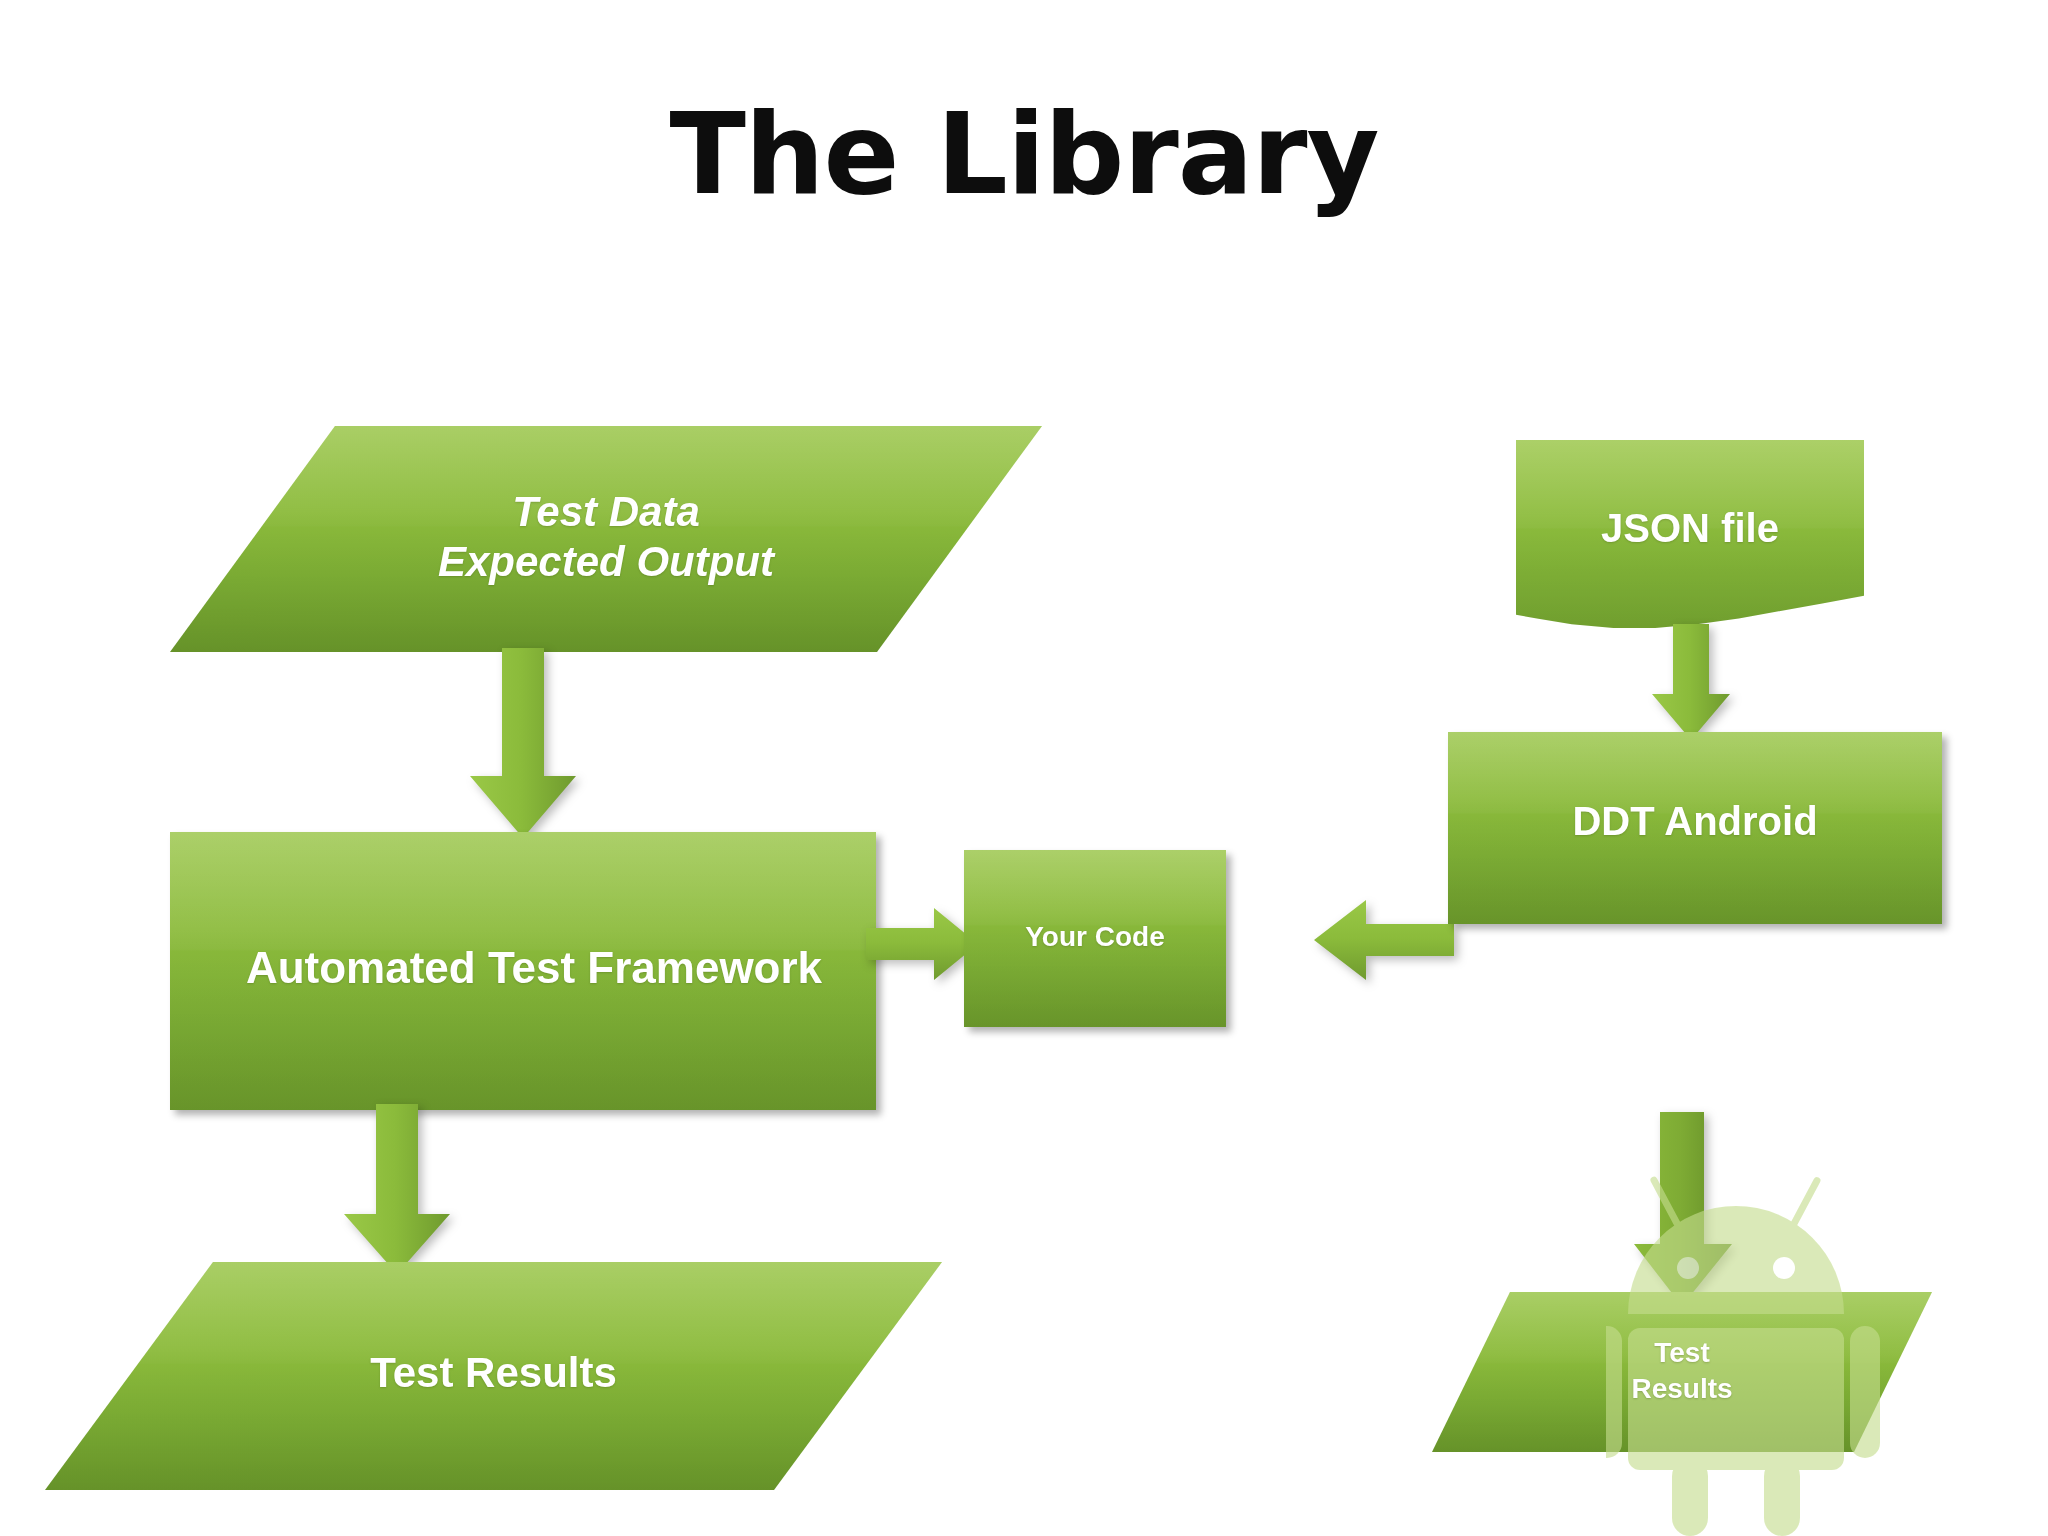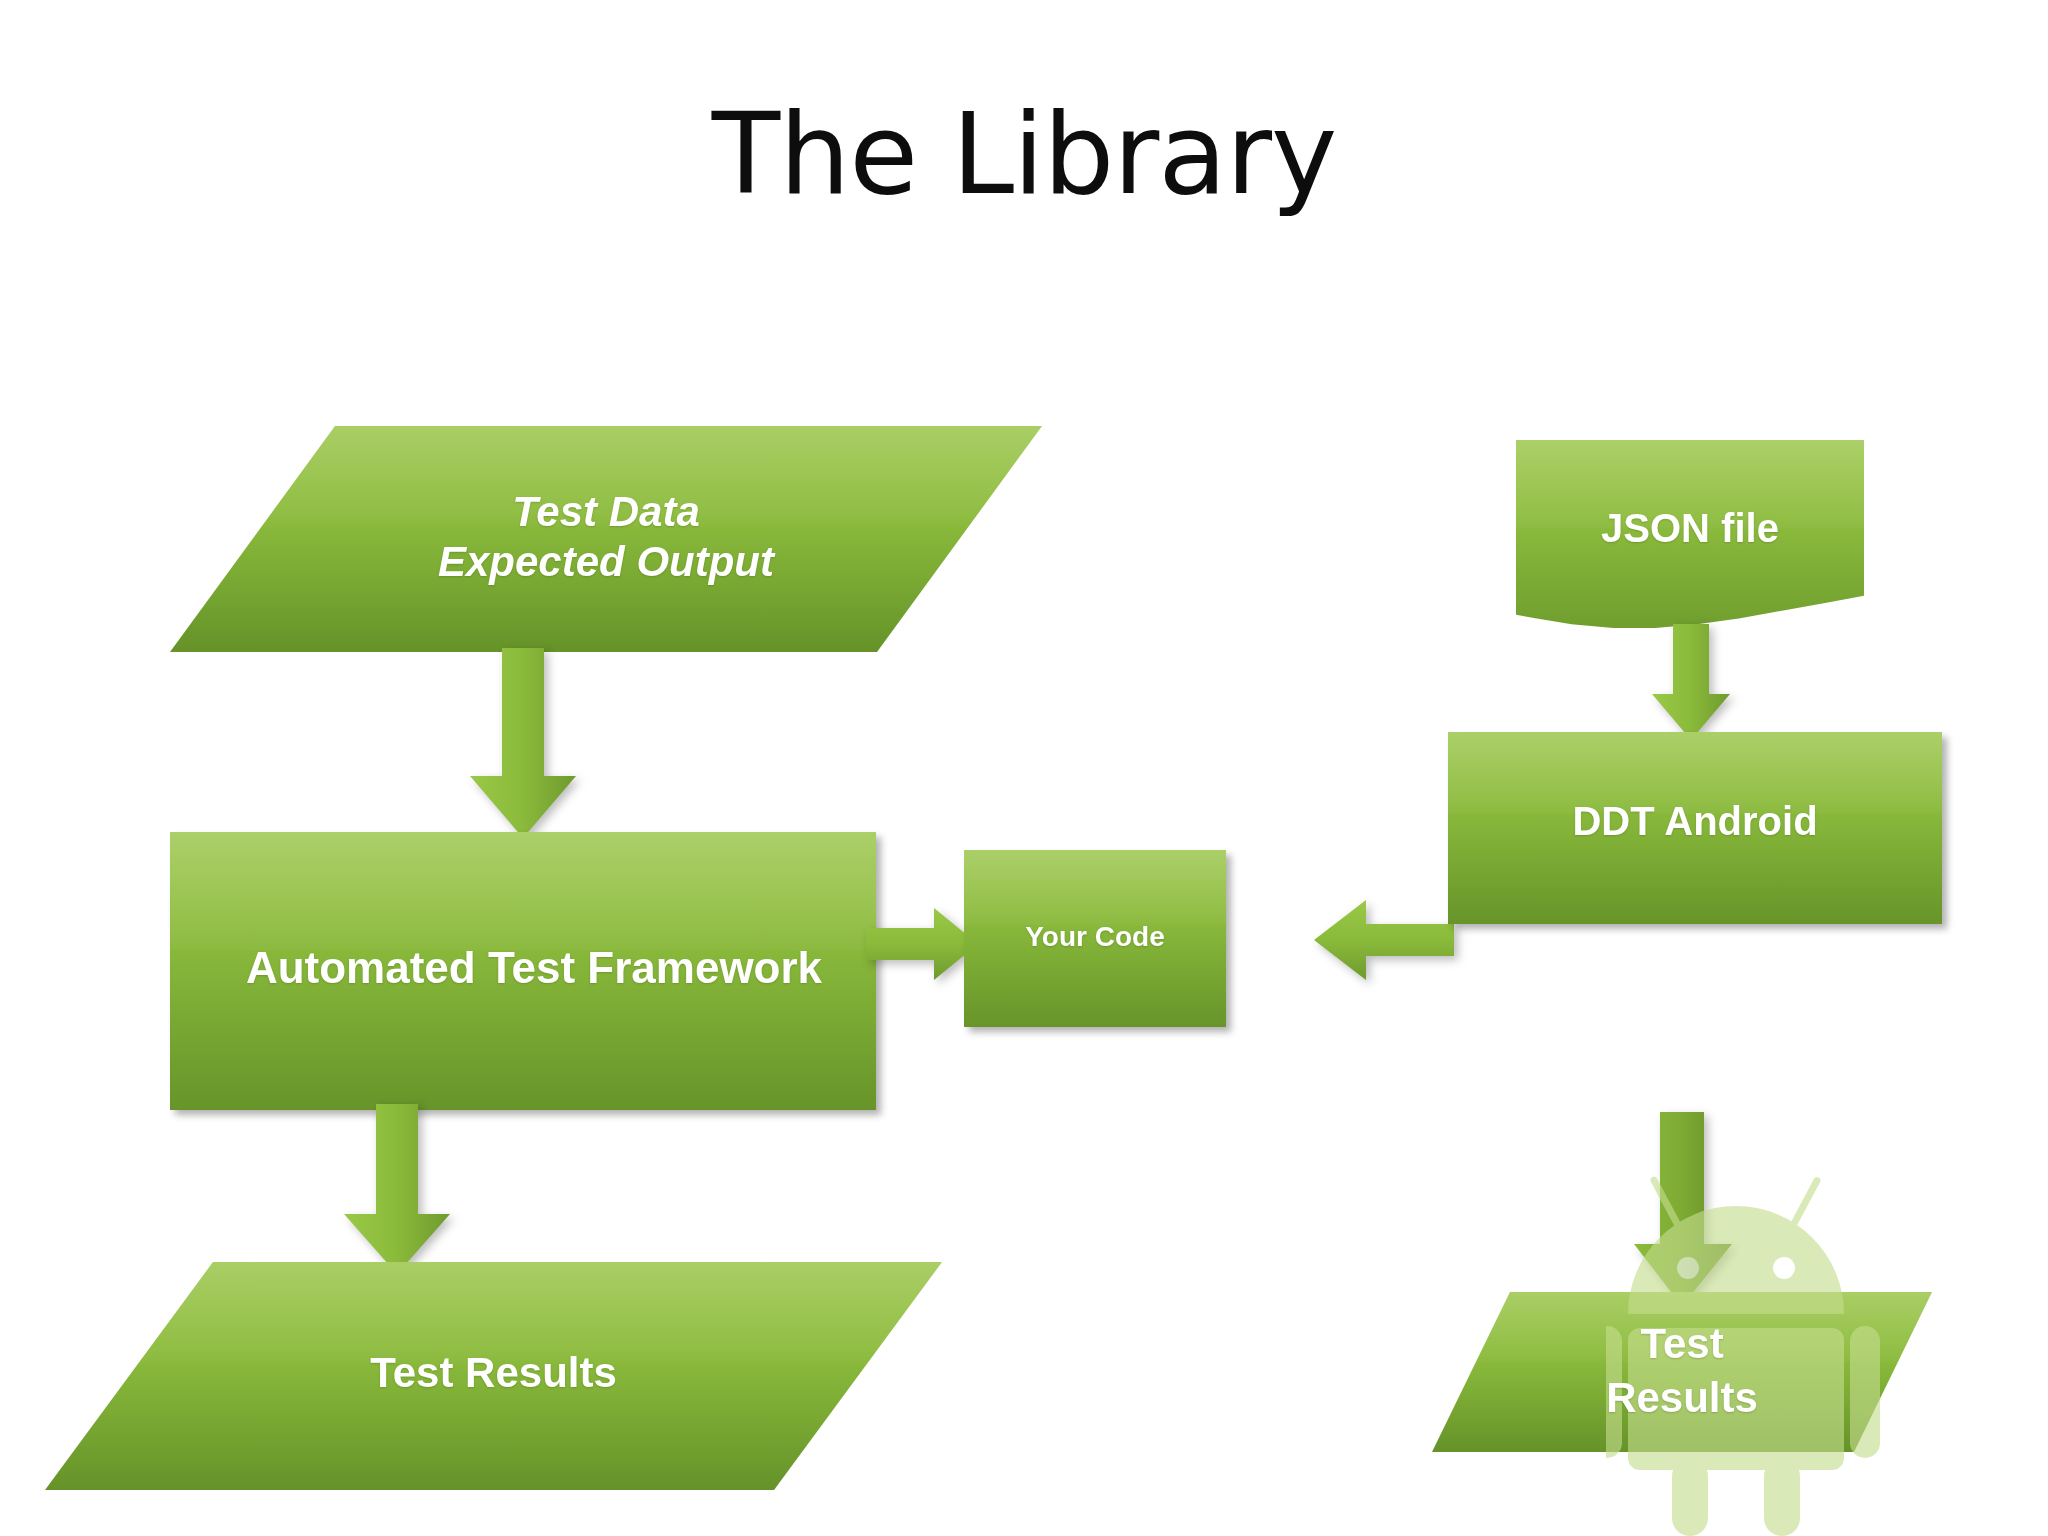--- a/index.html
+++ b/index.html
@@ -18,21 +18,21 @@
 
   
   #slide-title {
     position: absolute;
     left: 0;
     top: 96px;
     width: 2048px;
     text-align: center;
     font-family: "DejaVu Sans", sans-serif;
     font-size: 112px;
-    font-weight: 400;
+    font-weight: 700;
     color: #0d0d0d;
     letter-spacing: -1px;
     line-height: 1.05;
   }
 
   
   .shape-label {
     position: relative;
     z-index: 4;
     color: #ffffff;
@@ -144,21 +144,21 @@
   #pgram-test-results-left .shape-label { font-size: 42px; margin-top: -6px; }
 
   
   #pgram-test-results-right {
     left: 1432px;
     top: 1292px;
     width: 500px;
     height: 160px;
     --skew: 78px;
   }
-  #pgram-test-results-right .shape-label { font-size: 42px; line-height: 1.28; margin-top: -2px; }
+  #pgram-test-results-right .shape-label { font-size: 28px; line-height: 1.28; margin-top: -2px; }
 
   
   #shape-json-file {
     position: absolute;
     left: 1516px;
     top: 440px;
     width: 348px;
     height: 190px;
     display: flex;
     justify-content: center;

